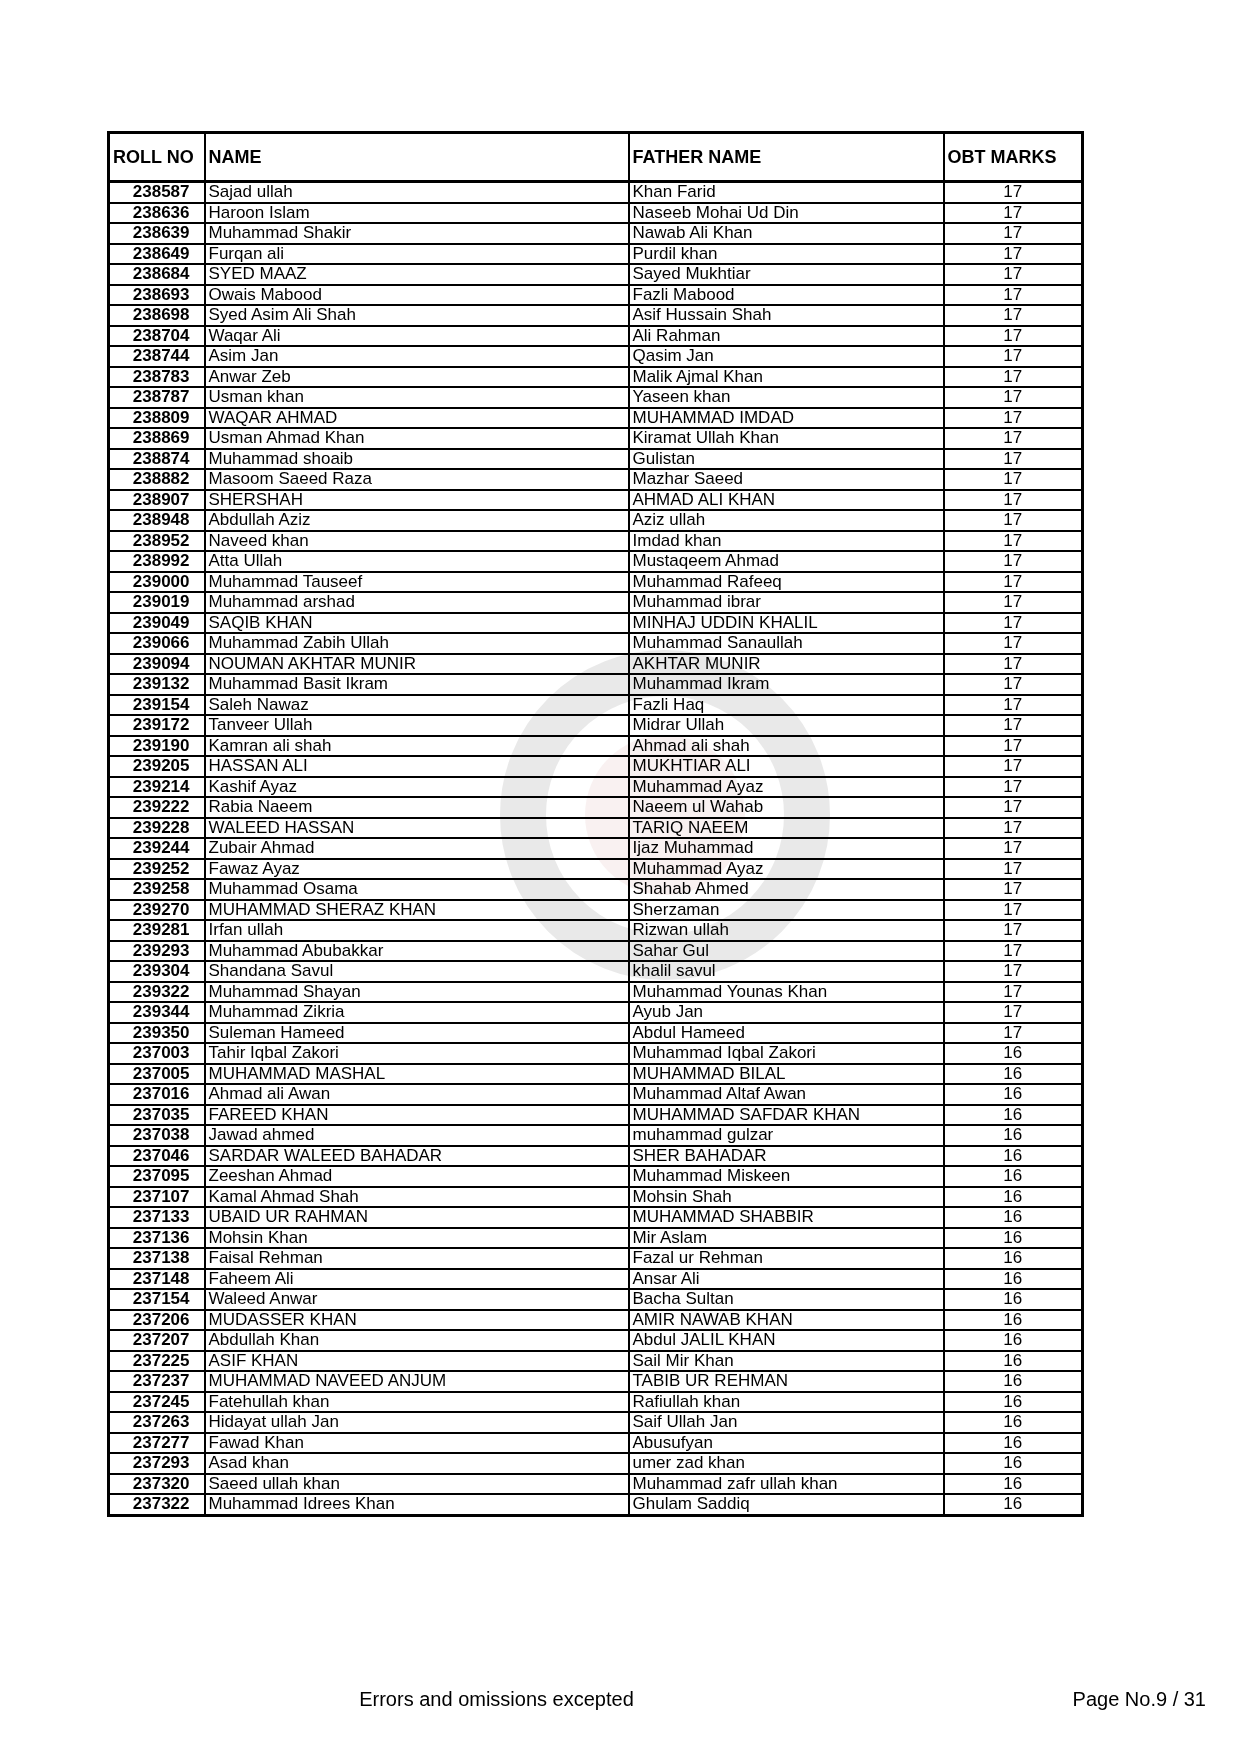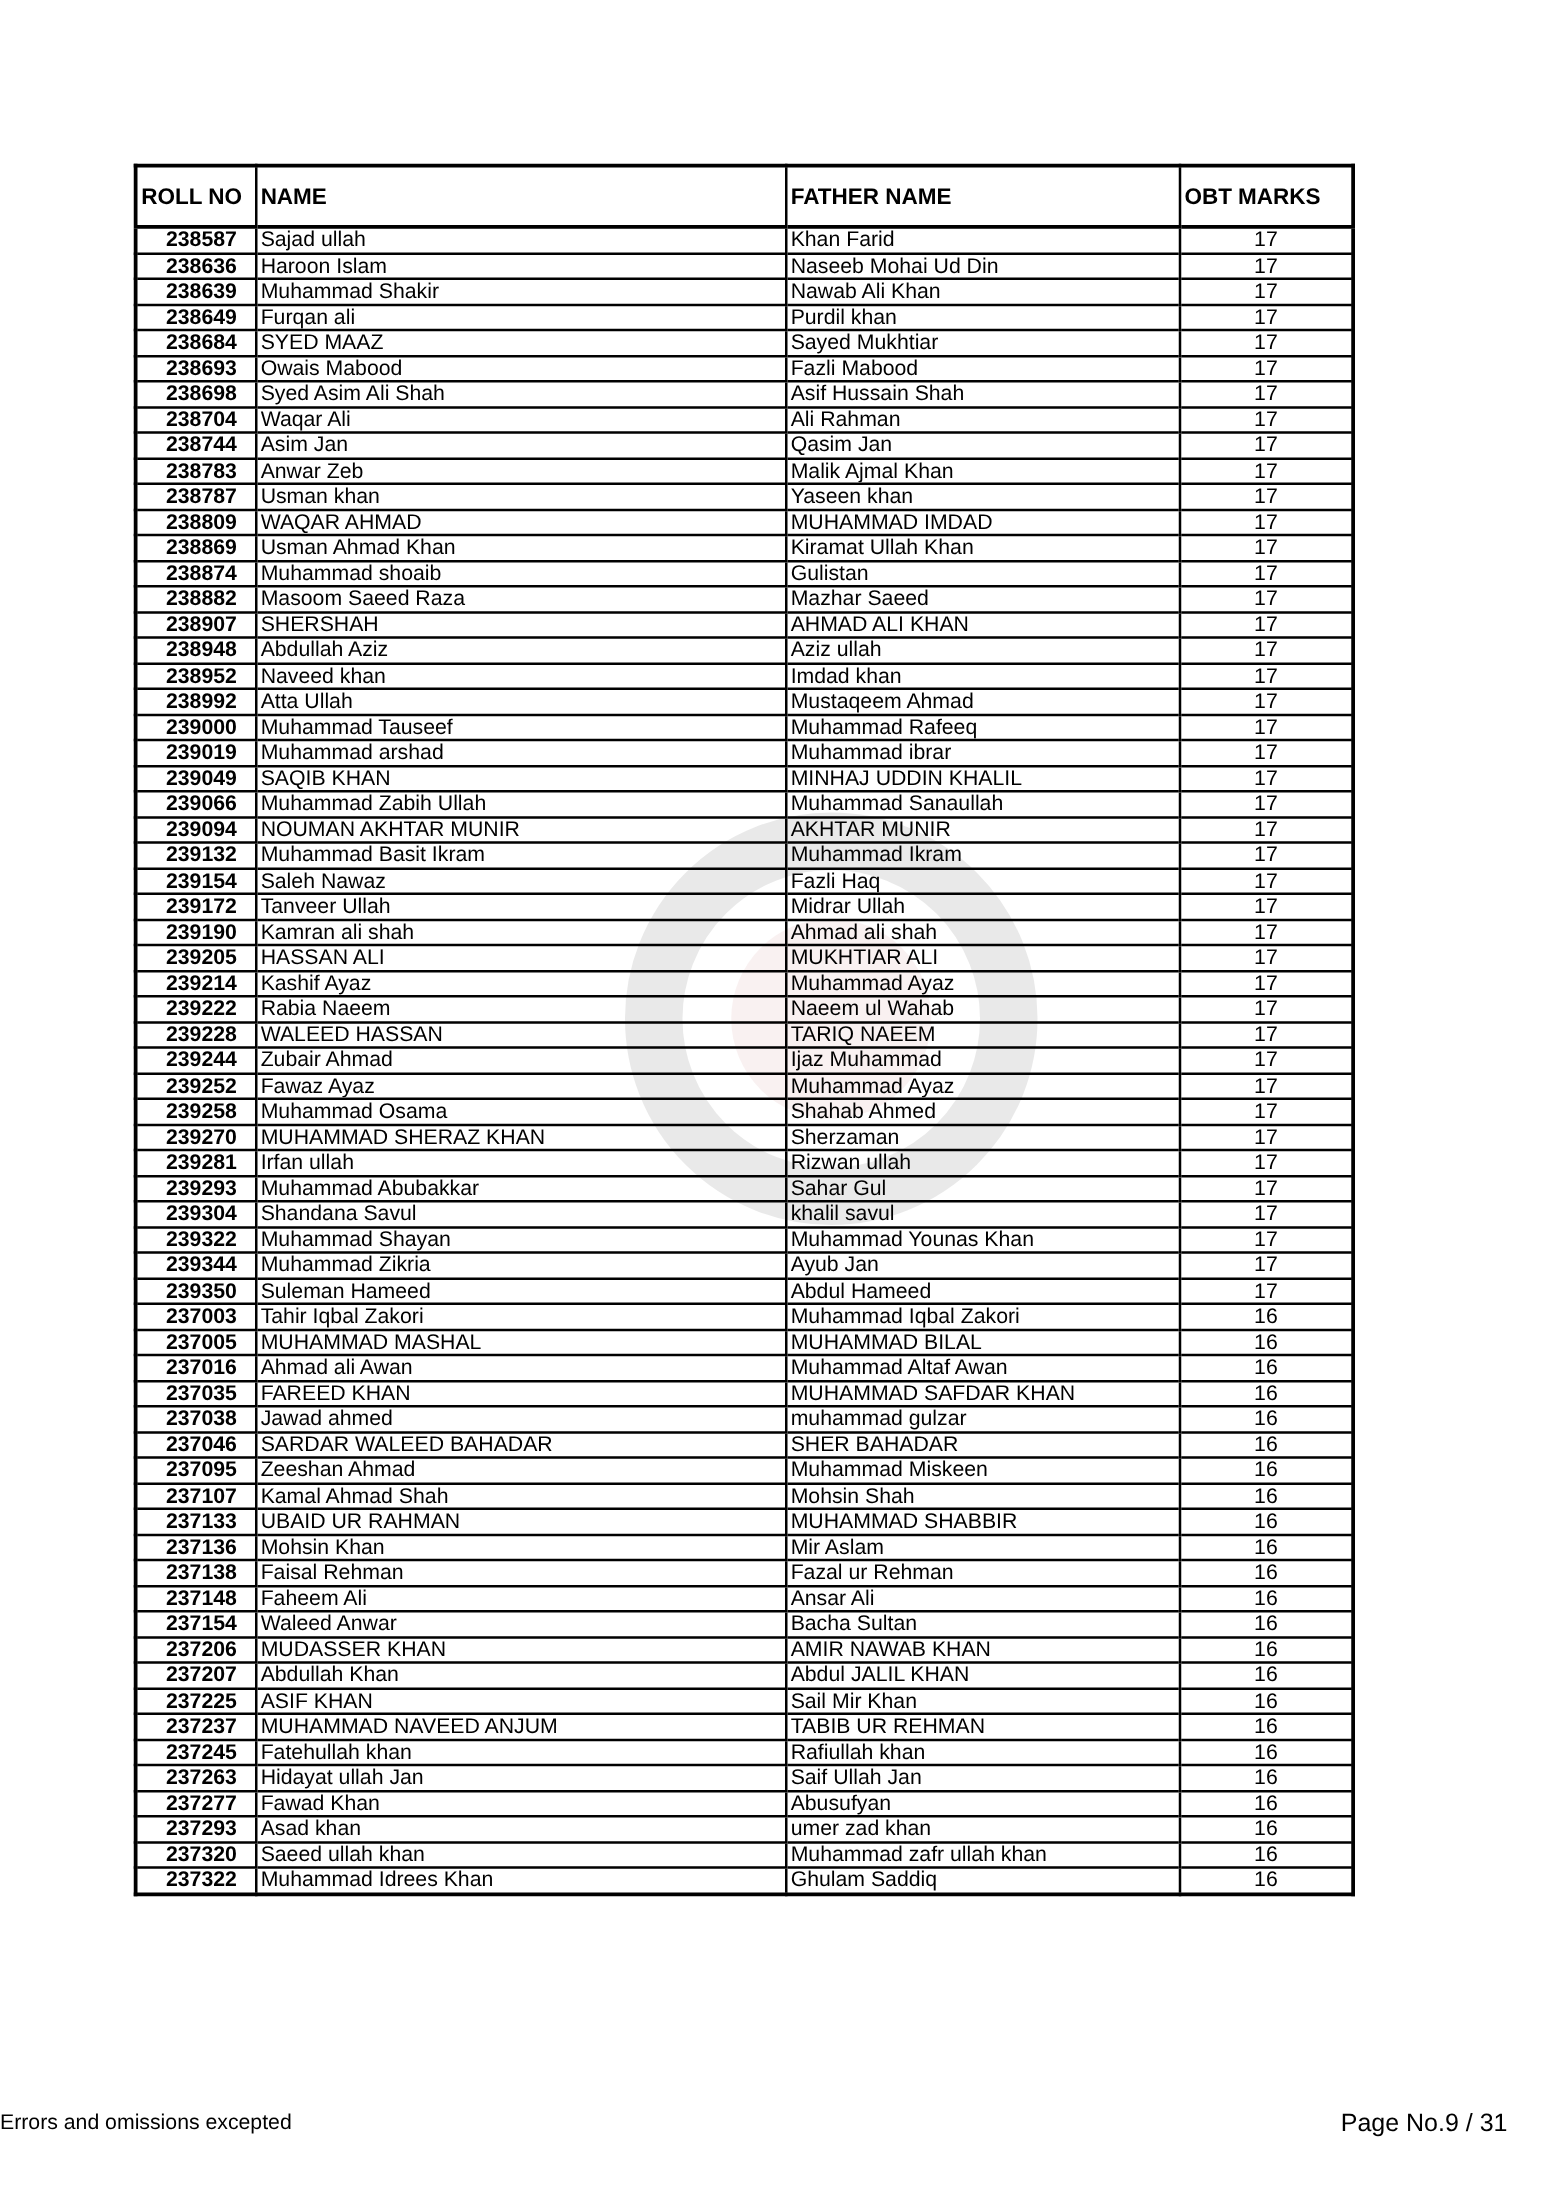--- a/index.html
+++ b/index.html
@@ -32,22 +32,22 @@
   .watermark {
     position: absolute; left: 500px; top: 650px; width: 330px; height: 330px;
     border-radius: 50%; border: 46px solid rgba(120,120,120,0.16);
     box-sizing: border-box; pointer-events: none;
   }
   .watermark-inner {
     position: absolute; left: 585px; top: 735px; width: 160px; height: 160px;
     border-radius: 50%; background: rgba(200,120,120,0.10); pointer-events: none;
   }
   .footer-center {
-    position: absolute; top: 1688px; left: 0; width: 993px; 
-    font-size: 17px;
+    position: absolute; top: 1688px; left: 0; width: 993px; text-align: center;
+    font-size: 20px;
   }
   .footer-right {
     position: absolute; top: 1688px; right: 34px; font-size: 20px;
   }
 </style>
 </head>
 <body>
 
 <div class="page">
   <div class="watermark"></div>

